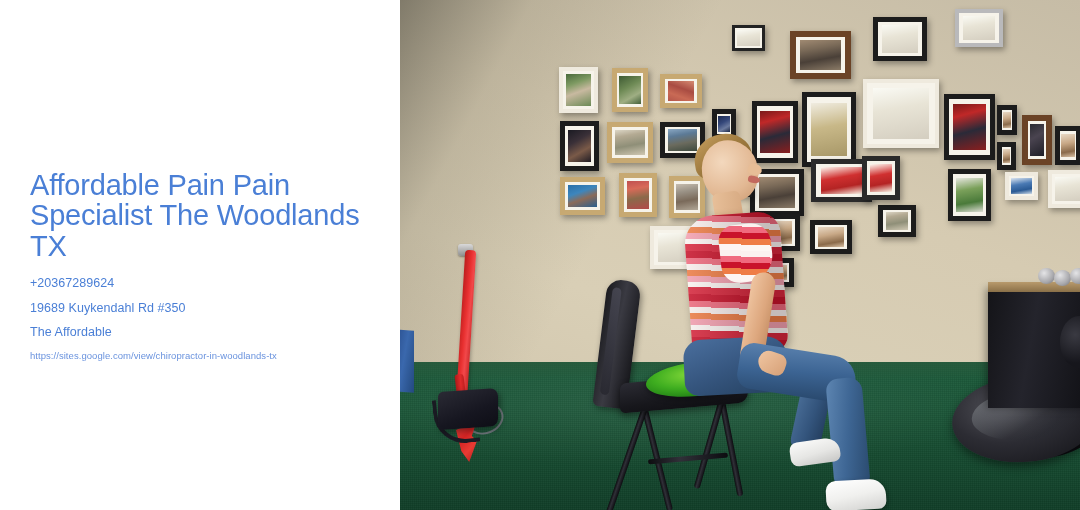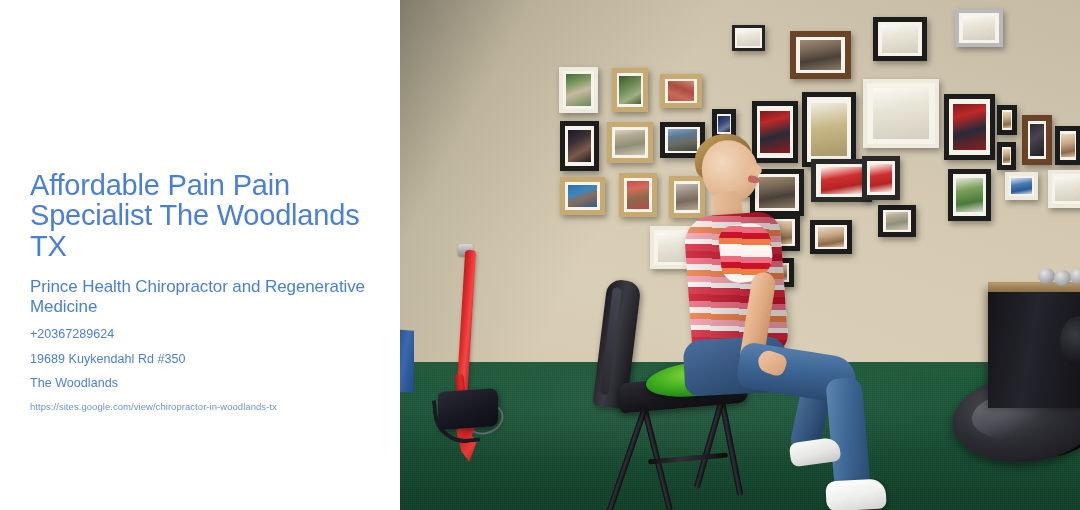--- a/index.html
+++ b/index.html
@@ -557,27 +557,26 @@
 </head>
 <body>
 
 <div class="page">
 
   <section class="info-panel">
     <div class="info-inner">
 
       <h1 class="headline">Affordable Pain Pain Specialist The Woodlands TX</h1>
 
-      <h2 class="subhead">Prince Health Chiropractor and Regenerative Medicine</h2>
 
       <div class="detail-line">+20367289624</div>
 
       <div class="detail-line">19689 Kuykendahl Rd #350</div>
 
-      <div class="detail-line">The Woodlands</div>
+      <div class="detail-line">The Affordable</div>
 
 
       <a class="site-url" href="#">https://sites.google.com/view/chiropractor-in-woodlands-tx</a>
     </div>
   </section>
 
   <section class="photo-panel">
 
     <div class="wall"></div>
 

